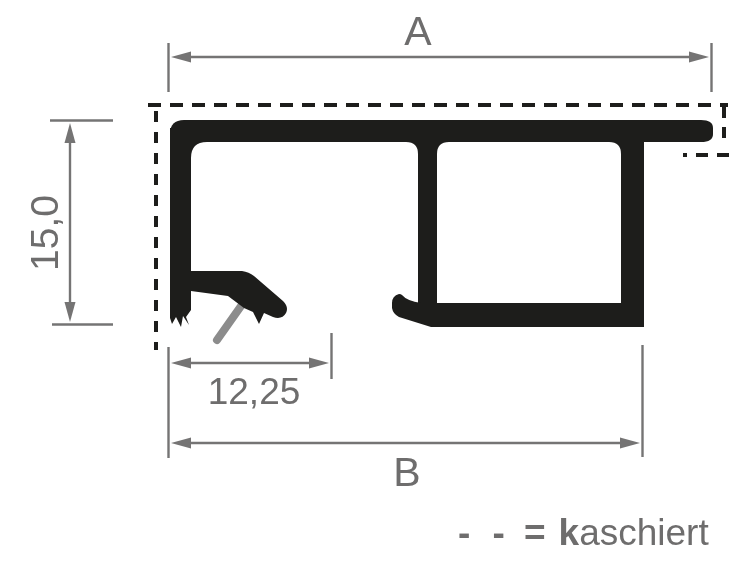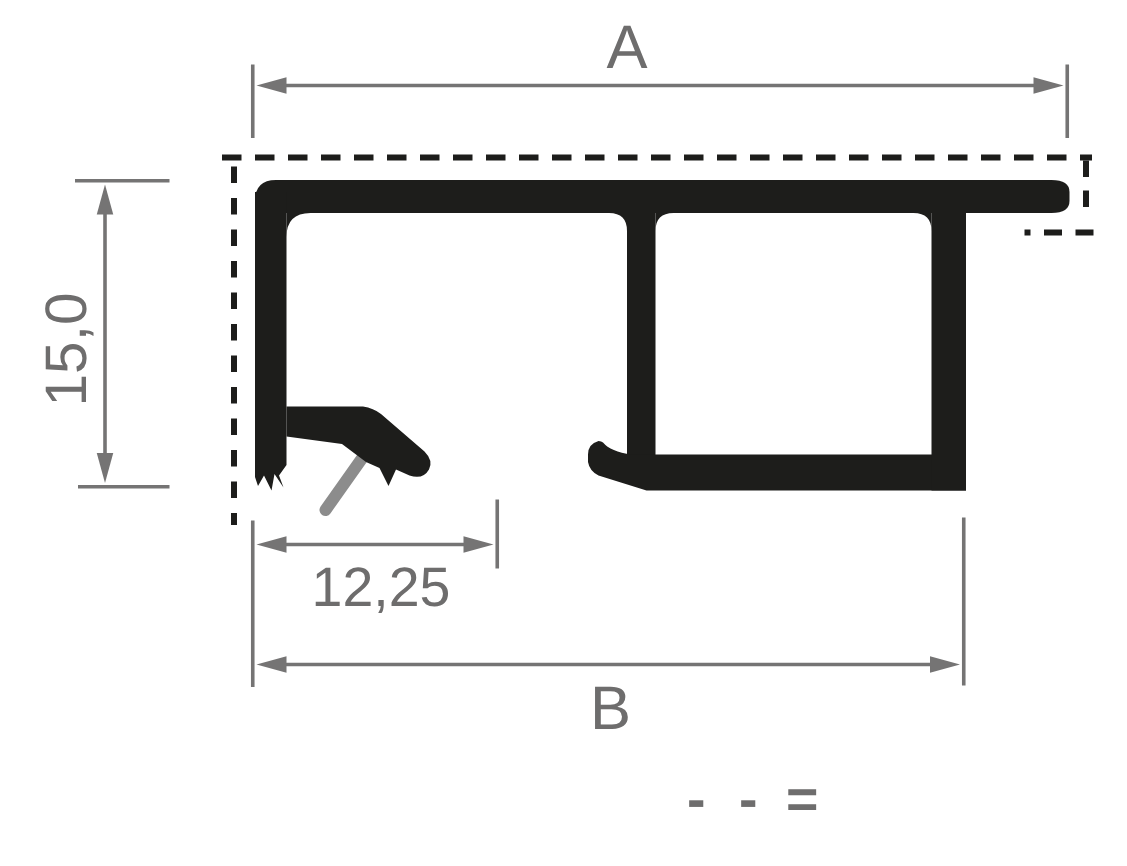--- a/index.html
+++ b/index.html
@@ -106,15 +106,16 @@
       <line class="dim-line" x1="186" y1="443" x2="626" y2="443"></line>
       <polygon class="dim-arrow" points="171,443 191,437.5 191,448.5"></polygon>
       <polygon class="dim-arrow" points="640,443 620,437.5 620,448.5"></polygon>
       <text class="dim-text" x="407" y="486" font-size="41" text-anchor="middle">B</text>
     </g>
   </svg>
 
   <div class="legend">
     <span class="dashes">- -</span>
     <span class="eq">=</span>
+    <span><b>k</b><span>aschiert</span></span>
   </div>
 
 </div>
 
 </body></html>

